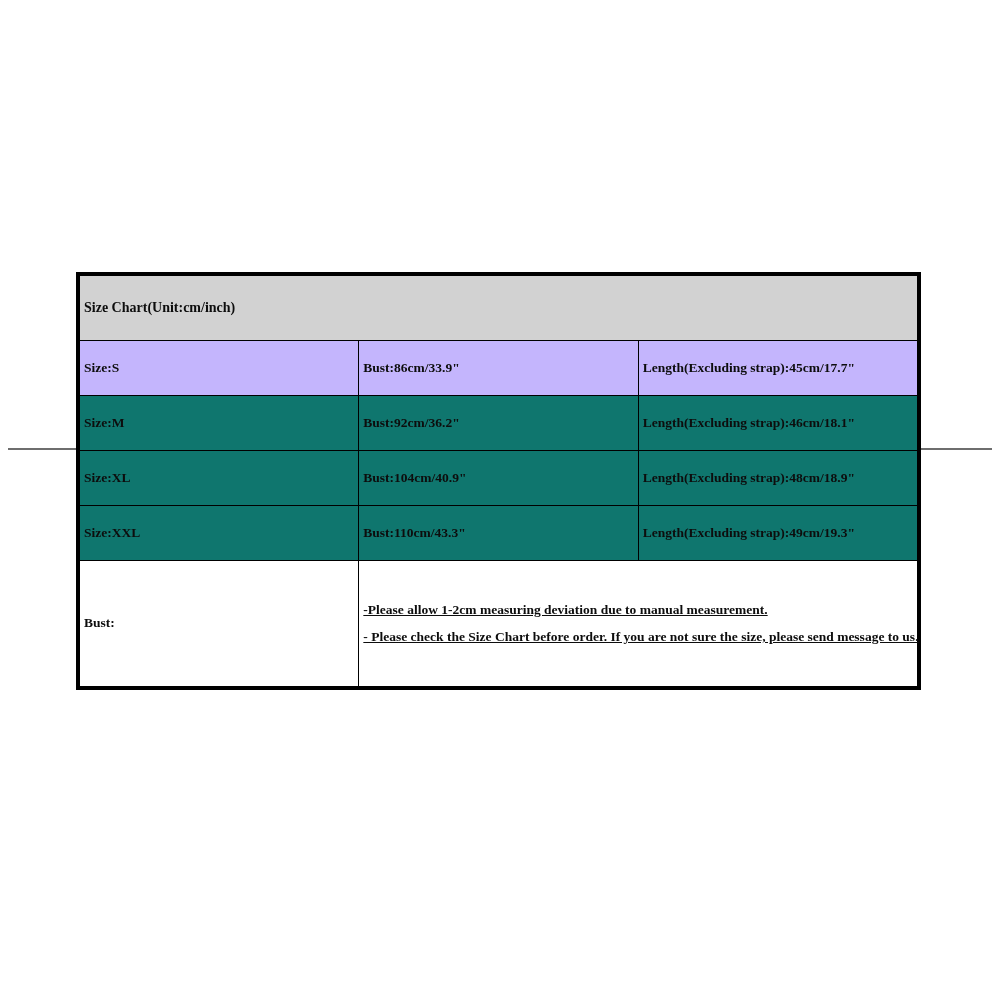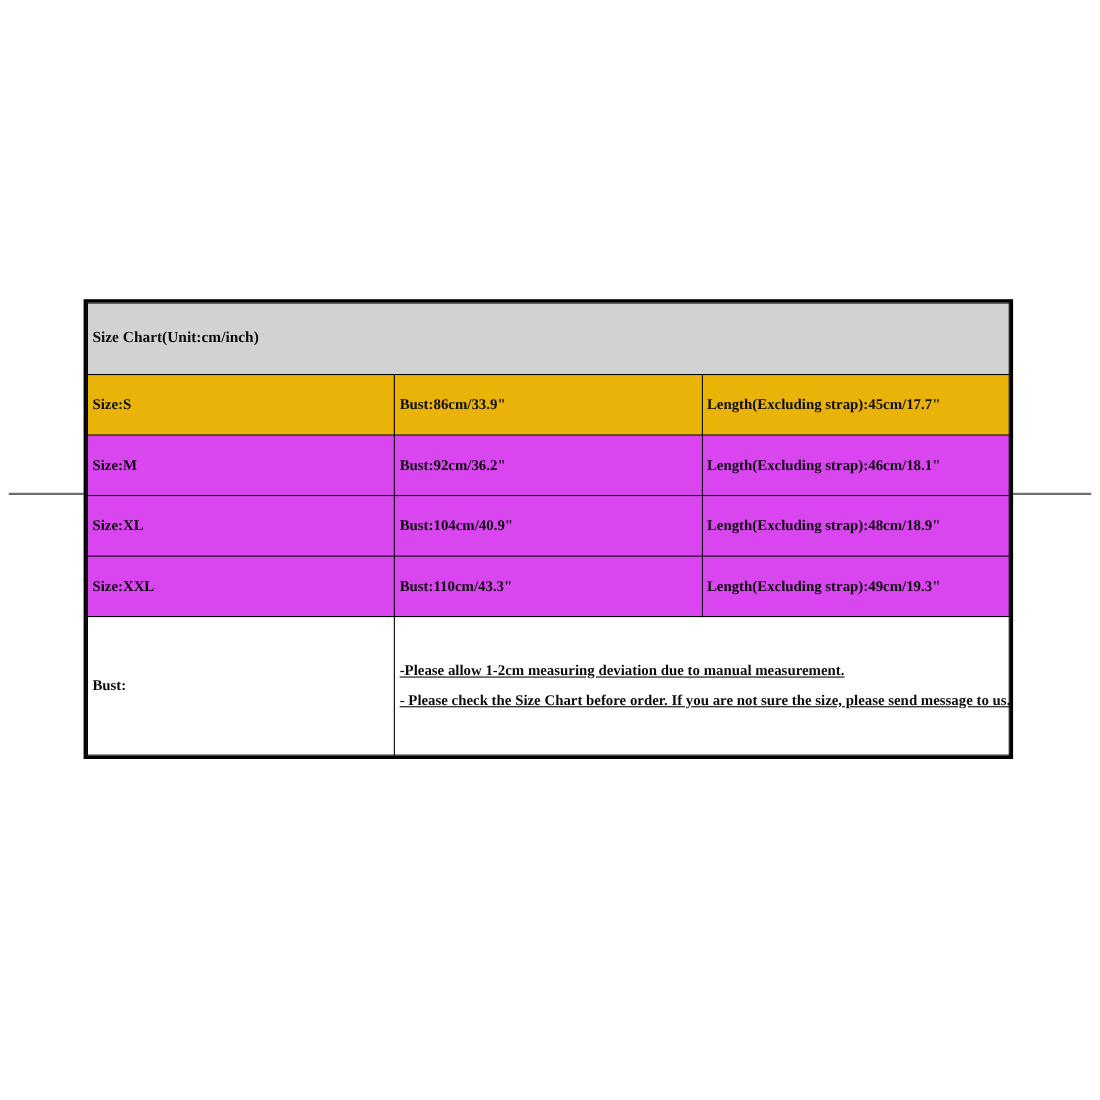--- a/index.html
+++ b/index.html
@@ -95,24 +95,24 @@
     height: 58px;
     border-left: none;
     border-right: none;
     border-top: none;
   }
   tr.data-row td {
     font-size: 13.5px;
     height: 48px;
   }
   tr.data-row.shaded td {
-    background: #eab308;
+    background: #c4b5fd;
   }
   tr.data-row.plain td {
-    background: #d946ef;
+    background: #0f766e;
   }
   tr.note-row td {
     background: #ffffff;
     height: 117px;
     font-size: 13.5px;
     border-bottom: none;
   }
   td.note-label {
     font-size: 14px;
   }

